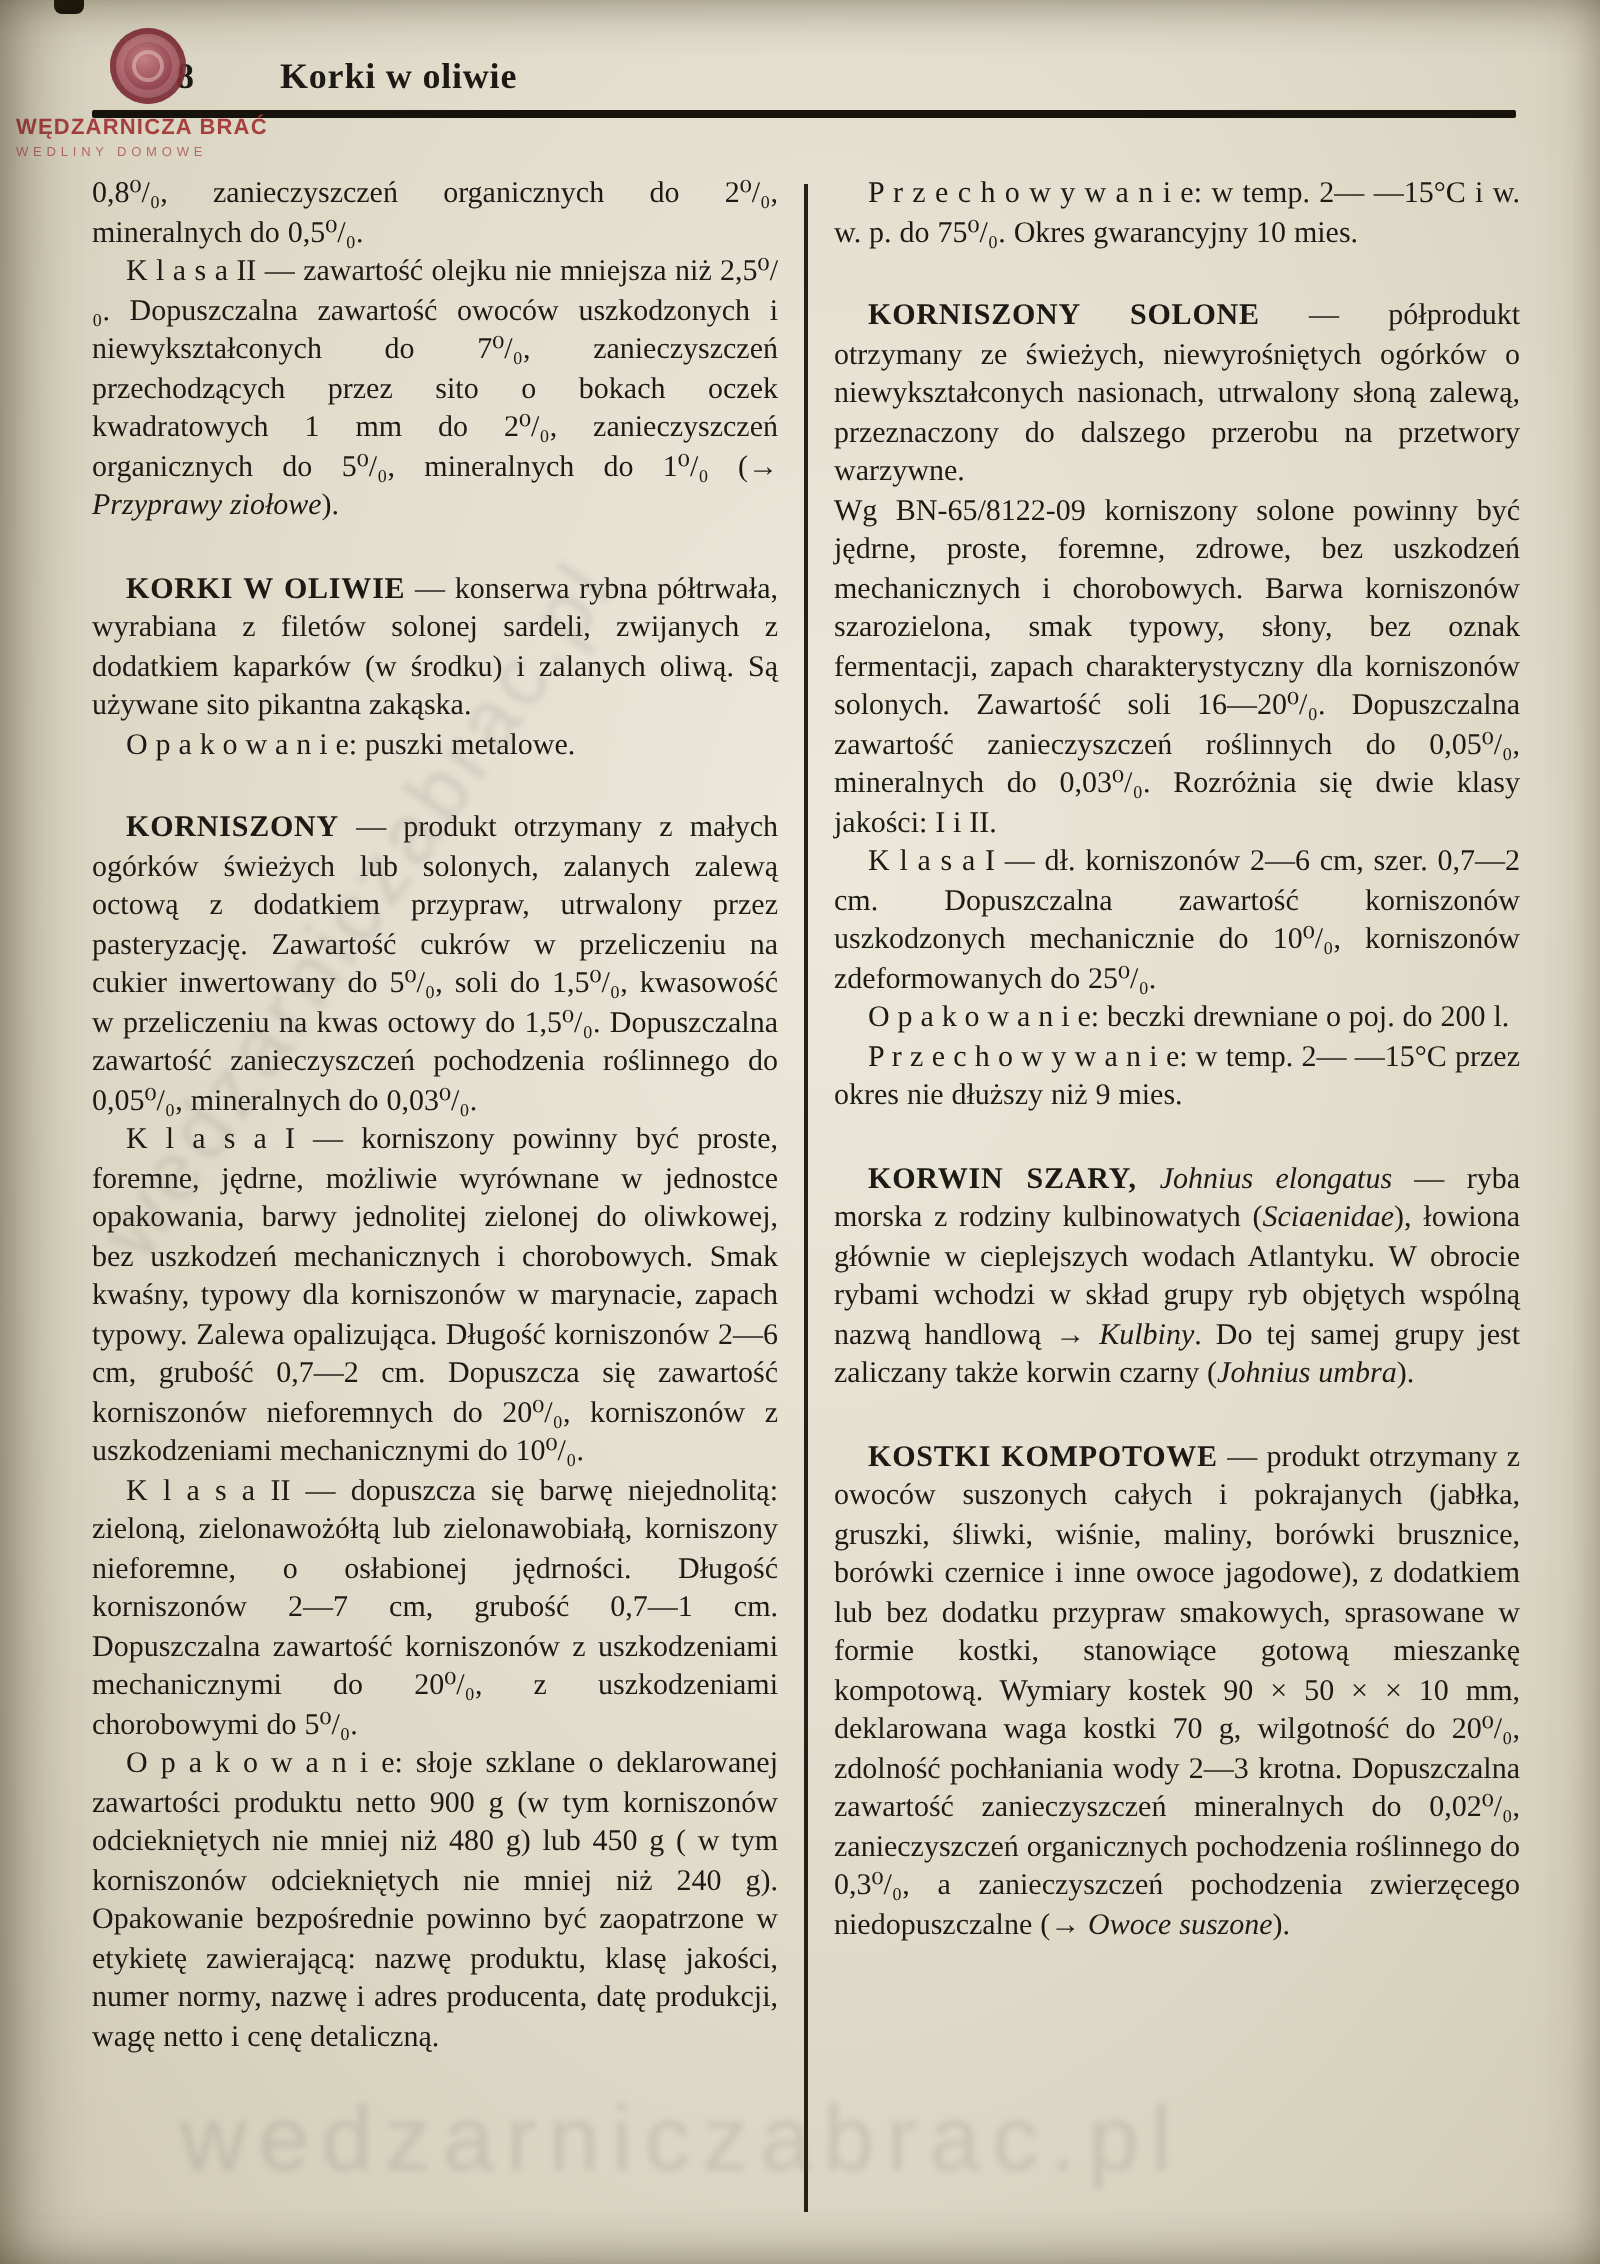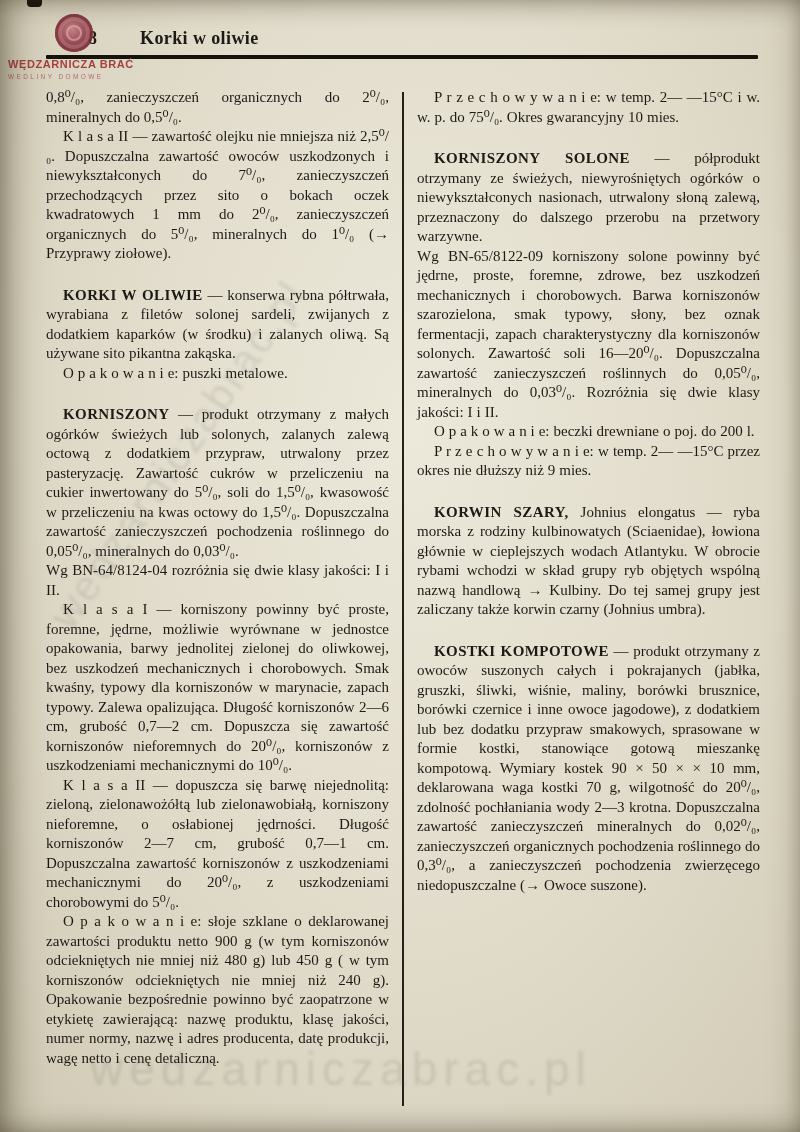--- a/index.html
+++ b/index.html
@@ -71,21 +71,21 @@
   .col[data-col="right"]{padding-left:13px;}
   .divider{width:2px;background:#262017;flex:0 0 auto;margin-top:4px;height:1014px;}
   .para{
     margin:0;text-align:justify;
     font-size:15px;line-height:1.3;
     word-spacing:.2px;
   }
   .para.indent{text-indent:17px;}
   .para.gap{margin-top:22px;}
   .b{font-weight:bold;letter-spacing:.4px;}
-  .i{}
+  .i{font-style:italic;}
   
   .wm{
     position:absolute;z-index:3;pointer-events:none;
     font-family:"Liberation Sans","DejaVu Sans",sans-serif;
     color:rgba(85,85,88,.14);filter:blur(1.6px);white-space:nowrap;
   }
   .wm-diag{top:600px;left:60px;font-size:42px;letter-spacing:3px;transform:rotate(-55deg);transform-origin:left center;}
   .wm-bottom{top:1042px;left:90px;font-size:46px;letter-spacing:6px;}
 </style>
 </head>
@@ -109,30 +109,30 @@
     <div class="stamp-subtitle">WEDLINY DOMOWE</div>
   </div>
 
   <main class="content">
     <section class="col" data-col="left">
         <p class="para"><span>0,8⁰/₀, zanieczyszczeń organicznych do 2⁰/₀, mineralnych do 0,5⁰/₀.</span></p>
         <p class="para indent"><span>K l a s a  II — zawartość olejku nie mniejsza niż 2,5⁰/₀. Dopuszczalna zawartość owoców uszkodzonych i niewykształconych do 7⁰/₀, zanieczyszczeń przechodzących przez sito o bokach oczek kwadratowych 1 mm do 2⁰/₀, zanieczyszczeń organicznych do 5⁰/₀, mineralnych do 1⁰/₀ (→ </span><span class="i">Przyprawy ziołowe</span><span>).</span></p>
         <p class="para indent gap"><span class="b">KORKI W OLIWIE</span><span> — konserwa rybna półtrwała, wyrabiana z filetów solonej sardeli, zwijanych z dodatkiem kaparków (w środku) i zalanych oliwą. Są używane sito pikantna zakąska.</span></p>
         <p class="para indent"><span>O p a k o w a n i e:  puszki metalowe.</span></p>
         <p class="para indent gap"><span class="b">KORNISZONY</span><span> — produkt otrzymany z małych ogórków świeżych lub solonych, zalanych zalewą octową z dodatkiem przypraw, utrwalony przez pasteryzację. Zawartość cukrów w przeliczeniu na cukier inwertowany do 5⁰/₀, soli do 1,5⁰/₀, kwasowość w przeliczeniu na kwas octowy do 1,5⁰/₀. Dopuszczalna zawartość zanieczyszczeń pochodzenia roślinnego do 0,05⁰/₀, mineralnych do 0,03⁰/₀.</span></p>
-        <p class="para"><span>Wg BN-64/8124-04 rozróżnia się dwie klasy jakości: I i II.</span></p>
         <p class="para indent"><span>K l a s a  I — korniszony powinny być proste, foremne, jędrne, możliwie wyrównane w jednostce opakowania, barwy jednolitej zielonej do oliwkowej, bez uszkodzeń mechanicznych i chorobowych. Smak kwaśny, typowy dla korniszonów w marynacie, zapach typowy. Zalewa opalizująca. Długość korniszonów 2—6 cm, grubość 0,7—2 cm. Dopuszcza się zawartość korniszonów nieforemnych do 20⁰/₀, korniszonów z uszkodzeniami mechanicznymi do 10⁰/₀.</span></p>
         <p class="para indent"><span>K l a s a  II — dopuszcza się barwę niejednolitą: zieloną, zielonawożółtą lub zielonawobiałą, korniszony nieforemne, o osłabionej jędrności. Długość korniszonów 2—7 cm, grubość 0,7—1 cm. Dopuszczalna zawartość korniszonów z uszkodzeniami mechanicznymi do 20⁰/₀, z uszkodzeniami chorobowymi do 5⁰/₀.</span></p>
         <p class="para indent"><span>O p a k o w a n i e:  słoje szklane o deklarowanej zawartości produktu netto 900 g (w tym korniszonów odciekniętych nie mniej niż 480 g) lub 450 g ( w tym korniszonów odciekniętych nie mniej niż 240 g). Opakowanie bezpośrednie powinno być zaopatrzone w etykietę zawierającą: nazwę produktu, klasę jakości, numer normy, nazwę i adres producenta, datę produkcji, wagę netto i cenę detaliczną.</span></p>
       </section>
     <div class="divider"></div>
     <section class="col" data-col="right">
         <p class="para indent"><span>P r z e c h o w y w a n i e:  w temp. 2— —15°C i w. w. p. do 75⁰/₀. Okres gwarancyjny 10 mies.</span></p>
         <p class="para indent gap"><span class="b">KORNISZONY SOLONE</span><span> — półprodukt otrzymany ze świeżych, niewyrośniętych ogórków o niewykształconych nasionach, utrwalony słoną zalewą, przeznaczony do dalszego przerobu na przetwory warzywne.</span></p>
         <p class="para"><span>Wg BN-65/8122-09 korniszony solone powinny być jędrne, proste, foremne, zdrowe, bez uszkodzeń mechanicznych i chorobowych. Barwa korniszonów szarozielona, smak typowy, słony, bez oznak fermentacji, zapach charakterystyczny dla korniszonów solonych. Zawartość soli 16—20⁰/₀. Dopuszczalna zawartość zanieczyszczeń roślinnych do 0,05⁰/₀, mineralnych do 0,03⁰/₀. Rozróżnia się dwie klasy jakości: I i II.</span></p>
+        <p class="para indent"><span>K l a s a  I — dł. korniszonów 2—6 cm, szer. 0,7—2 cm. Dopuszczalna zawartość korniszonów uszkodzonych mechanicznie do 10⁰/₀, korniszonów zdeformowanych do 25⁰/₀.</span></p>
         <p class="para indent"><span>O p a k o w a n i e:  beczki drewniane o poj. do 200 l.</span></p>
         <p class="para indent"><span>P r z e c h o w y w a n i e:  w temp. 2— —15°C przez okres nie dłuższy niż 9 mies.</span></p>
         <p class="para indent gap"><span class="b">KORWIN SZARY, </span><span class="i">Johnius elongatus</span><span> — ryba morska z rodziny kulbinowatych (</span><span class="i">Sciaenidae</span><span>), łowiona głównie w cieplejszych wodach Atlantyku. W obrocie rybami wchodzi w skład grupy ryb objętych wspólną nazwą handlową → </span><span class="i">Kulbiny</span><span>. Do tej samej grupy jest zaliczany także korwin czarny (</span><span class="i">Johnius umbra</span><span>).</span></p>
         <p class="para indent gap"><span class="b">KOSTKI KOMPOTOWE</span><span> — produkt otrzymany z owoców suszonych całych i pokrajanych (jabłka, gruszki, śliwki, wiśnie, maliny, borówki brusznice, borówki czernice i inne owoce jagodowe), z dodatkiem lub bez dodatku przypraw smakowych, sprasowane w formie kostki, stanowiące gotową mieszankę kompotową. Wymiary kostek 90 × 50 × × 10 mm, deklarowana waga kostki 70 g, wilgotność do 20⁰/₀, zdolność pochłaniania wody 2—3 krotna. Dopuszczalna zawartość zanieczyszczeń mineralnych do 0,02⁰/₀, zanieczyszczeń organicznych pochodzenia roślinnego do 0,3⁰/₀, a zanieczyszczeń pochodzenia zwierzęcego niedopuszczalne (→ </span><span class="i">Owoce suszone</span><span>).</span></p>
       </section>
   </main>
 
   <div class="wm wm-diag">wedzarniczabrac.pl</div>
   <div class="wm wm-bottom">wedzarniczabrac.pl</div>
 

